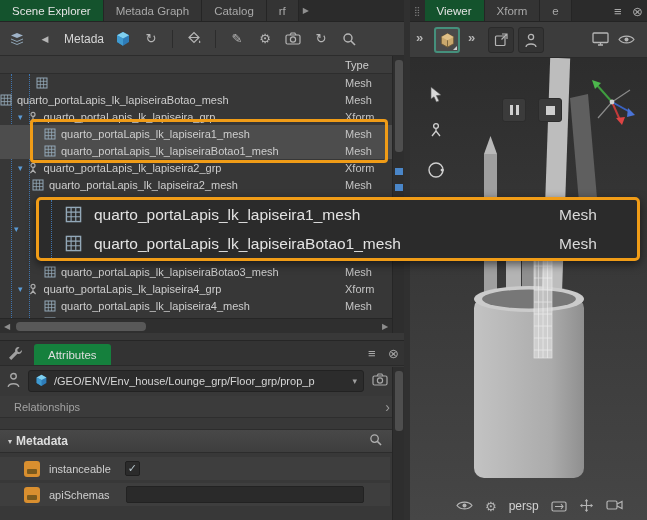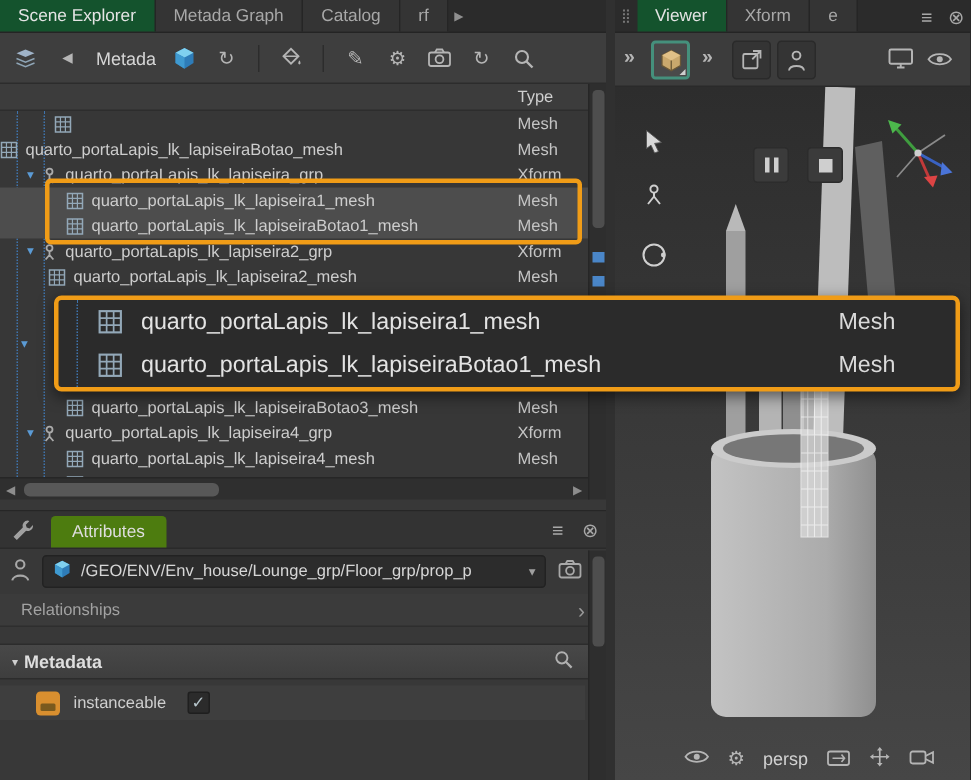--- a/index.html
+++ b/index.html
@@ -40,21 +40,21 @@
   .hl-box{left:30px;top:119px;width:358px;height:44px;border:3px solid #f09c17;border-radius:4px;z-index:40}
   .inset{left:36px;top:197px;width:604px;height:64px;background:#2b2b2b;border:3px solid #f09c17;border-radius:5px;z-index:50;box-shadow:0 3px 10px rgba(0,0,0,.55)}
   .inset .irow{position:relative;height:29px;display:flex;align-items:center;color:#e3e3e3;font-size:15.5px}
   .inset .iguide{position:absolute;left:12px;top:0;height:100%;border-left:1px dotted #3f74ad}
   .inset .ric{margin-left:26px;margin-right:12px;display:flex;align-items:center}
   .inset .itype{position:absolute;left:520px;color:#dadada}
 
   
   .attr{left:0;top:340px;width:404px;height:180px;background:#383838;border-top:1px solid #262626}
   .attr-titlebar{left:0;top:0;width:404px;height:25px;background:#333333;border-bottom:1px solid #2a2a2a;display:flex;align-items:flex-end}
-  .attr-tab{height:21px;background:#4d7c0f;color:#dedede;display:flex;align-items:center;padding:0 14px;font-size:11.5px;margin-left:34px;border-radius:3px 3px 0 0}
+  .attr-tab{height:21px;background:#15803d;color:#dedede;display:flex;align-items:center;padding:0 14px;font-size:11.5px;margin-left:34px;border-radius:3px 3px 0 0}
   .panel-ic{position:absolute;top:5px;color:#a8a8a8;font-size:13px}
   .path-row{left:0;top:27px;width:404px;height:26px;display:flex;align-items:center}
   .path-field{position:absolute;left:28px;top:2px;width:336px;height:22px;background:#2c2c2c;border:1px solid #222;border-radius:3px;display:flex;align-items:center;padding:0 6px;gap:6px}
   .path-text{color:#d6d6d6;white-space:nowrap;overflow:hidden;flex:1}
   .sec{left:0;width:404px;display:flex;align-items:center}
   .sec-rel{top:55px;height:22px;background:#3b3b3b;border-bottom:1px solid #2e2e2e;color:#a2a2a2}
   .sec-meta{top:88px;height:24px;background:linear-gradient(#484848,#3e3e3e);border-top:1px solid #2c2c2c;border-bottom:1px solid #2c2c2c;color:#dedede;font-weight:bold;font-size:12px}
   .field-row{left:0;width:390px;height:23px;background:#3e3e3e;display:flex;align-items:center}
   .l-icon{width:16px;height:16px;background:#d98f2f;border-radius:3px;margin-left:24px;margin-right:9px;position:relative}
   .l-icon::after{content:"";position:absolute;left:3px;bottom:3px;width:10px;height:5px;background:#7a5a1e;border-radius:1px}
@@ -352,20 +352,25 @@
     </div>
 
     <div class="abs field-row" style="top:116px">
       <span class="l-icon"></span>
       <span style="color:#cfcfcf">instanceable</span>
       <span class="checkbox">
           <span>✓</span>
         </span>
     </div>
 
+    <div class="abs field-row" style="top:142px">
+      <span class="l-icon"></span>
+      <span style="color:#cfcfcf">apiSchemas</span>
+      <span class="val-field"></span>
+    </div>
 
     <div class="abs" style="left:392px;top:26px;width:12px;height:154px;background:#2e2e2e;border-left:1px solid #262626">
       <div style="position:absolute;left:2px;top:4px;width:8px;height:60px;background:#4e4e4e;border-radius:3px"></div>
     </div>
   </div>
 
   <div class="abs viewer">
     <div class="tabbar" style="height:22px">
       <span style="padding:0 4px;color:#777;font-size:9px;align-self:center">⣿</span>
       <div class="tab active">

